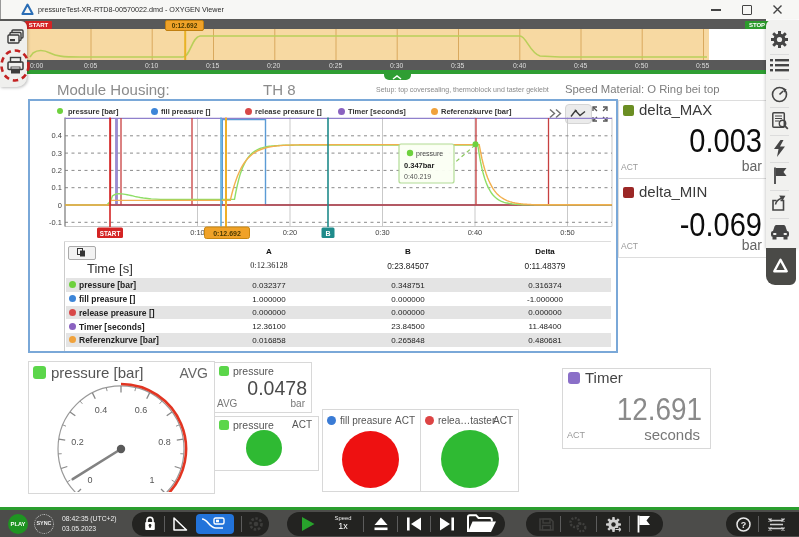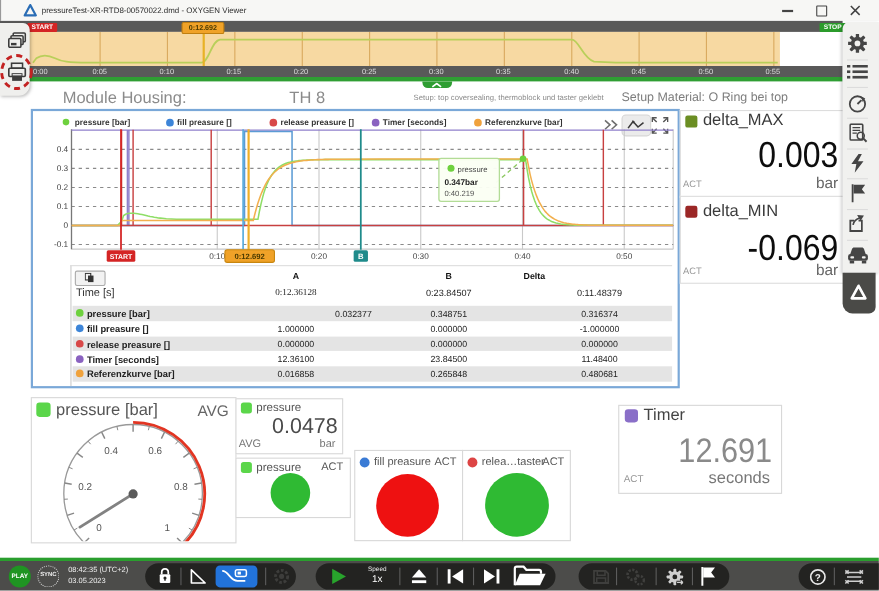--- a/index.html
+++ b/index.html
@@ -85,21 +85,21 @@
   <rect x="5" y="11" width="9" height="6.5" fill="#3c3c3c"></rect>
   <rect x="5" y="11" width="9" height="2" fill="#fff" stroke="#3c3c3c" stroke-width="0.9"></rect>
 </svg>
 <svg class="abs" style="left:0px;top:48px" width="32" height="35" viewBox="0 0 32 35">
   <ellipse cx="15" cy="17.5" rx="13.5" ry="15" fill="none" stroke="#c32222" stroke-width="2.6" stroke-dasharray="5.5 4"></ellipse>
 </svg>
 
 <div class="txt" style="left:57px;top:81px;font-size:15px;color:#8b8b8b;">Module Housing:</div>
 <div class="txt" style="left:263px;top:81px;font-size:15px;color:#8b8b8b;">TH 8</div>
 <div class="txt" style="left:376px;top:85.5px;font-size:7px;color:#8a8a8a;">Setup: top coversealing, thermoblock und taster geklebt</div>
-<div class="txt" style="left:565px;top:82.5px;font-size:11.3px;color:#7d7d7d;">Setup Material: O Ring bei top</div>
+<div class="txt" style="left:565px;top:82.5px;font-size:11.3px;color:#7d7d7d;">Speed Material: O Ring bei top</div>
 
 <div class="abs" style="left:28px;top:99px;width:586px;height:250px;background:#fff;border:2.5px solid #7aa8d8;"></div>
 <div id="legend" style="position:absolute;left:0;top:0;">
   <span class="abs" style="left:57px;top:108px;width:6px;height:6px;border-radius:50%;background:#6ed13e;"></span>
   <span class="txt" style="left:68px;top:107px;font-size:7.5px;font-weight:bold;color:#333;">pressure [bar]</span>
   <span class="abs" style="left:151px;top:108px;width:7px;height:7px;border-radius:50%;background:#3d85d8;"></span>
   <span class="txt" style="left:161px;top:107px;font-size:7.5px;font-weight:bold;color:#333;">fill preasure []</span>
   <span class="abs" style="left:245px;top:108px;width:7px;height:7px;border-radius:50%;background:#d84848;"></span>
   <span class="txt" style="left:255px;top:107px;font-size:7.5px;font-weight:bold;color:#333;">release preasure []</span>
   <span class="abs" style="left:338px;top:108px;width:7px;height:7px;border-radius:50%;background:#8a62c0;"></span>
@@ -194,29 +194,29 @@
 <div id="table" style="position:absolute;left:0;top:0;">
 <div class="abs" style="left:64px;top:241px;width:1px;height:110px;background:#ccc;"></div>
 <div class="abs" style="left:64px;top:241px;width:547px;height:1px;background:#ddd;"></div>
 <div class="abs" style="left:68px;top:246px;width:26px;height:12px;background:#f2f2f2;border:1px solid #aaa;border-radius:2px;"></div>
 <svg class="abs" style="left:77px;top:248px" width="9" height="9" viewBox="0 0 9 9">
 <rect x="0.5" y="0.5" width="5" height="6" fill="none" stroke="#333" stroke-width="1"></rect>
 <rect x="3" y="2.5" width="5" height="6" fill="#333"></rect>
     </svg>
 <div class="txt" style="left:200px;top:247px;width:138px;text-align:center;font-size:8px;font-weight:bold;color:#111;">A</div>
 <div class="txt" style="left:339px;top:247px;width:138px;text-align:center;font-size:8px;font-weight:bold;color:#111;">B</div>
-<div class="txt" style="left:476px;top:247px;width:138px;font-size:8px;font-weight:bold;color:#111;">Delta</div>
-<div class="txt" style="left:69px;top:261px;font-size:10px;color:#333;">Time [s]</div>
+<div class="txt" style="left:476px;top:247px;width:138px;text-align:center;font-size:8px;font-weight:bold;color:#111;">Delta</div>
+<div class="txt" style="left:87px;top:261px;font-size:13px;color:#333;">Time [s]</div>
 <div class="txt" style="left:200px;top:261px;width:138px;text-align:center;font-size:8.3px;color:#222;font-family:Liberation Serif, serif;">0:12.36128</div>
 <div class="txt" style="left:339px;top:261px;width:138px;text-align:center;font-size:8.3px;color:#222;">0:23.84507</div>
 <div class="txt" style="left:476px;top:261px;width:138px;text-align:center;font-size:8.3px;color:#222;">0:11.48379</div>
 <div class="abs" style="left:66px;top:278.0px;width:545px;height:13.8px;background:#e4e4e4;"></div>
 <span class="abs" style="left:69px;top:281.2px;width:7px;height:7px;border-radius:50%;background:#6ed13e;"></span>
 <div class="txt" style="left:79px;top:280.2px;font-size:8.5px;font-weight:bold;color:#222;">pressure [bar]</div>
-<div class="txt" style="left:200px;top:280.7px;width:138px;text-align:right;font-size:8px;color:#222;">0.032377</div>
+<div class="txt" style="left:200px;top:280.7px;width:138px;text-align:center;font-size:8px;color:#222;">0.032377</div>
 <div class="txt" style="left:339px;top:280.7px;width:138px;text-align:center;font-size:8px;color:#222;">0.348751</div>
 <div class="txt" style="left:476px;top:280.7px;width:138px;text-align:center;font-size:8px;color:#222;">0.316374</div>
 <span class="abs" style="left:69px;top:295.0px;width:7px;height:7px;border-radius:50%;background:#3d85d8;"></span>
 <div class="txt" style="left:79px;top:294.0px;font-size:8.5px;font-weight:bold;color:#222;">fill preasure []</div>
 <div class="txt" style="left:200px;top:294.5px;width:138px;text-align:center;font-size:8px;color:#222;">1.000000</div>
 <div class="txt" style="left:339px;top:294.5px;width:138px;text-align:center;font-size:8px;color:#222;">0.000000</div>
 <div class="txt" style="left:476px;top:294.5px;width:138px;text-align:center;font-size:8px;color:#222;">-1.000000</div>
 <div class="abs" style="left:66px;top:305.6px;width:545px;height:13.8px;background:#e4e4e4;"></div>
 <span class="abs" style="left:69px;top:308.8px;width:7px;height:7px;border-radius:50%;background:#d84848;"></span>
 <div class="txt" style="left:79px;top:307.8px;font-size:8.5px;font-weight:bold;color:#222;">release preasure []</div>

